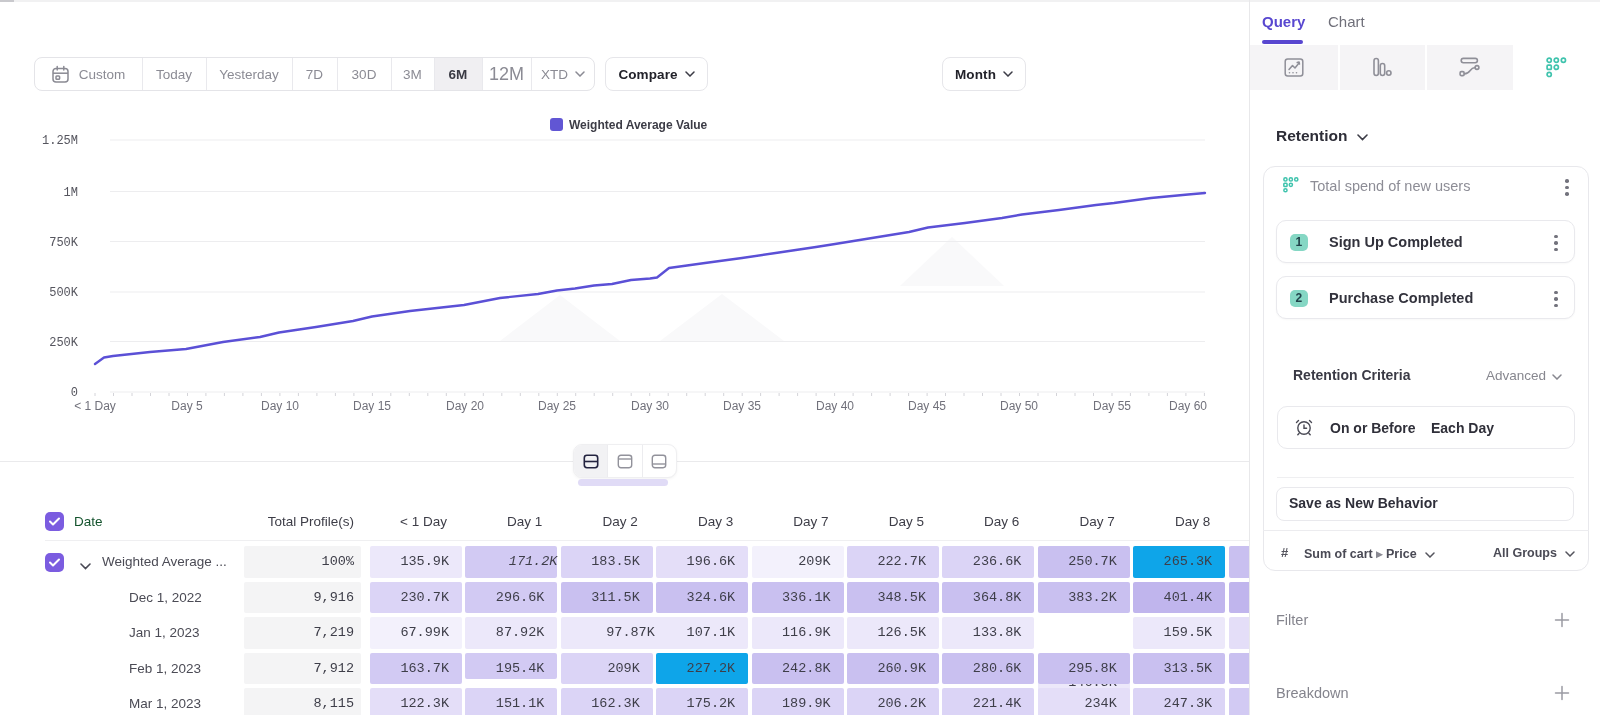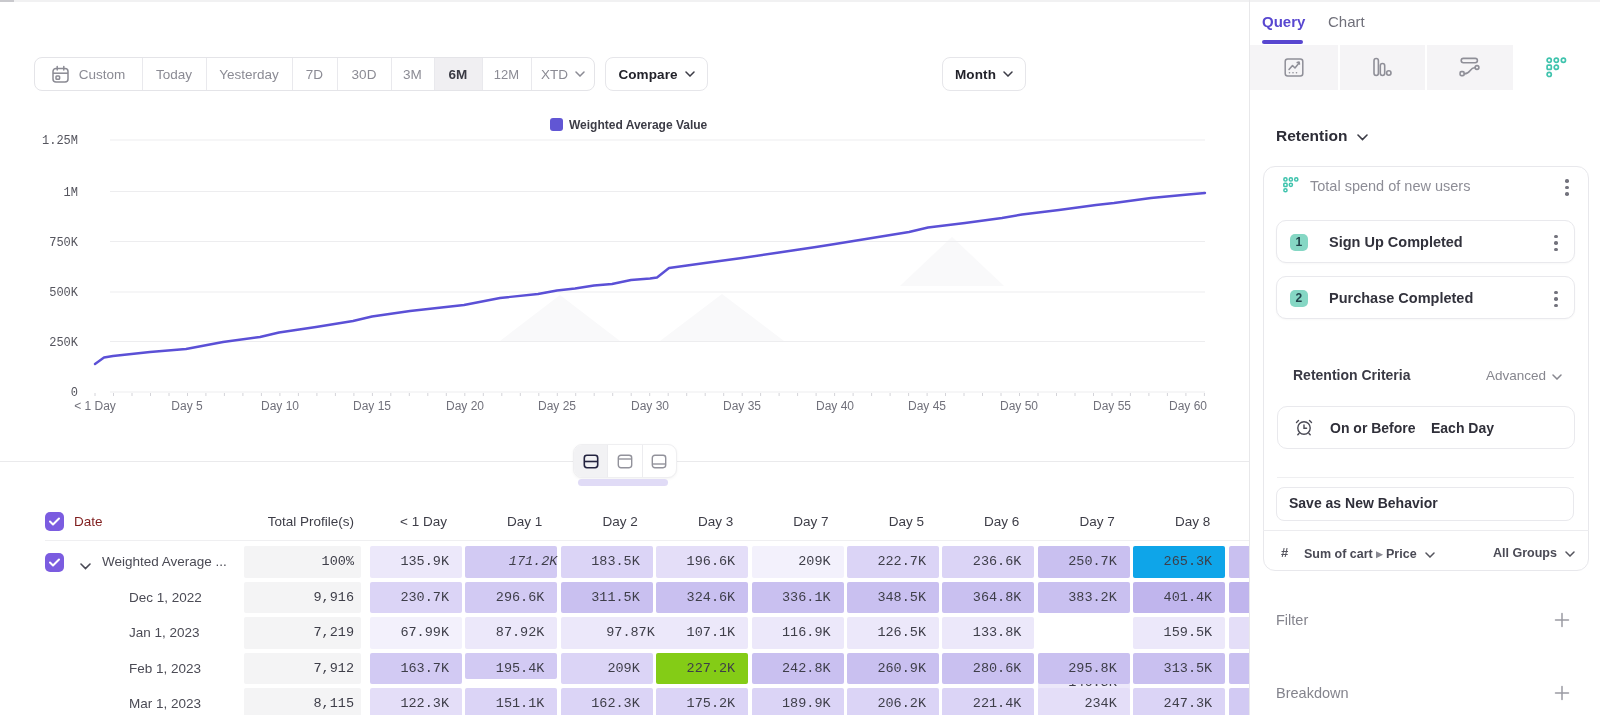--- a/index.html
+++ b/index.html
@@ -28,21 +28,21 @@
 <div class="abs" style="left:206px;top:58px;width:86px;height:32px;display:flex;align-items:center;justify-content:center;font-size:13.5px;color:#8b8b94;">Yesterday</div>
 <div class="abs" style="left:206px;top:58px;width:1px;height:32px;background:#e9e9ed;"></div>
 <div class="abs" style="left:292px;top:58px;width:45px;height:32px;display:flex;align-items:center;justify-content:center;font-size:13.5px;color:#8b8b94;">7D</div>
 <div class="abs" style="left:292px;top:58px;width:1px;height:32px;background:#e9e9ed;"></div>
 <div class="abs" style="left:337px;top:58px;width:54px;height:32px;display:flex;align-items:center;justify-content:center;font-size:13.5px;color:#8b8b94;">30D</div>
 <div class="abs" style="left:337px;top:58px;width:1px;height:32px;background:#e9e9ed;"></div>
 <div class="abs" style="left:391px;top:58px;width:43px;height:32px;display:flex;align-items:center;justify-content:center;font-size:13.5px;color:#8b8b94;">3M</div>
 <div class="abs" style="left:391px;top:58px;width:1px;height:32px;background:#e9e9ed;"></div>
 <div class="abs" style="left:434px;top:58px;width:48px;height:32px;display:flex;align-items:center;justify-content:center;font-size:13.5px;background:#f0eff2;color:#3a3a44;font-weight:700;border-radius:0;">6M</div>
 <div class="abs" style="left:434px;top:58px;width:1px;height:32px;background:#e9e9ed;"></div>
-<div class="abs" style="left:482px;top:58px;width:49px;height:32px;display:flex;align-items:center;justify-content:center;font-size:13px;color:#8b8b94;">12M</div>
+<div class="abs" style="left:482px;top:58px;width:49px;height:32px;display:flex;align-items:center;justify-content:center;font-size:18px;color:#8b8b94;">12M</div>
 <div class="abs" style="left:482px;top:58px;width:1px;height:32px;background:#e9e9ed;"></div>
 <div class="abs" style="left:531px;top:58px;width:64px;height:32px;display:flex;align-items:center;justify-content:center;font-size:13.5px;color:#8b8b94;">XTD<svg class="chev" width="10" height="6" viewBox="0 0 10 6" fill="none" stroke="#8b8b94" stroke-width="1.5" stroke-linecap="round">
         <path d="M1 1l4 4 4-4"></path>
       </svg></div>
 <div class="abs" style="left:531px;top:58px;width:1px;height:32px;background:#e9e9ed;"></div>
 <div class="btn" style="left:605px;top:57px;width:103px;height:34px;">Compare<svg class="chev" width="10" height="6" viewBox="0 0 10 6" fill="none" stroke="#3c3c46" stroke-width="1.5" stroke-linecap="round">
         <path d="M1 1l4 4 4-4"></path>
       </svg></div>
 <div class="btn" style="left:942px;top:57px;width:84px;height:34px;">Month<svg class="chev" width="10" height="6" viewBox="0 0 10 6" fill="none" stroke="#3c3c46" stroke-width="1.5" stroke-linecap="round">
         <path d="M1 1l4 4 4-4"></path>
@@ -161,21 +161,21 @@
         <svg width="16" height="15" viewBox="0 0 16 15" fill="none" stroke="#92929b" stroke-width="1.4">
           <rect x="1.3" y="1.3" width="13.4" height="12.4" rx="2.6"></rect>
           <path d="M1.3 10h13.4"></path>
         </svg>
       </div>
     </div>
 <div class="abs" style="left:578px;top:479px;width:90px;height:7px;border-radius:4px;background:#e0dbf6;"></div>
 <div class="abs" style="left:45px;top:512px;width:19px;height:19px;border-radius:5px;background:#7b5ce0;"><svg width="19" height="19" viewBox="0 0 19 19" fill="none" stroke="#fff" stroke-width="2" stroke-linecap="round" stroke-linejoin="round">
         <path d="M5 9.5l3 3 6-6"></path>
       </svg></div>
-<div class="abs" style="left:74px;top:514px;font-size:13.5px;color:#7f1d1d;">Date</div>
+<div class="abs" style="left:74px;top:514px;font-size:13.5px;color:#14532d;">Date</div>
 <div class="abs" style="left:243.5px;top:514px;width:110.5px;text-align:right;font-size:13.5px;color:#3d3d47;">Total Profile(s)</div>
 <div class="abs" style="left:370.0px;top:514px;width:77.0px;text-align:right;font-size:13.5px;color:#3d3d47;">&lt; 1 Day</div>
 <div class="abs" style="left:465.4px;top:514px;width:77.0px;text-align:right;font-size:13.5px;color:#3d3d47;">Day 1</div>
 <div class="abs" style="left:560.8px;top:514px;width:77.0px;text-align:right;font-size:13.5px;color:#3d3d47;">Day 2</div>
 <div class="abs" style="left:656.2px;top:514px;width:77.0px;text-align:right;font-size:13.5px;color:#3d3d47;">Day 3</div>
 <div class="abs" style="left:751.6px;top:514px;width:77.0px;text-align:right;font-size:13.5px;color:#3d3d47;">Day 7</div>
 <div class="abs" style="left:847.0px;top:514px;width:77.0px;text-align:right;font-size:13.5px;color:#3d3d47;">Day 5</div>
 <div class="abs" style="left:942.4px;top:514px;width:77.0px;text-align:right;font-size:13.5px;color:#3d3d47;">Day 6</div>
 <div class="abs" style="left:1037.8px;top:514px;width:77.0px;text-align:right;font-size:13.5px;color:#3d3d47;">Day 7</div>
 <div class="abs" style="left:1133.2px;top:514px;width:77.0px;text-align:right;font-size:13.5px;color:#3d3d47;">Day 8</div>
@@ -220,21 +220,21 @@
 <div class="cell" style="left:847.0px;top:617.4px;width:92.0px;height:31.4px;line-height:31.4px;background:#ece8fa;padding-right:13px;">126.5K</div>
 <div class="cell" style="left:942.4px;top:617.4px;width:92.0px;height:31.4px;line-height:31.4px;background:#ece8fa;padding-right:13px;">133.8K</div>
 <div class="cell" style="left:1037.8px;top:627px;width:92.0px;height:31.4px;line-height:31.4px;background:#ece8fa;padding-right:13px;margin-top:40px;">146.5K</div>
 <div class="cell" style="left:1133.2px;top:617.4px;width:92.0px;height:31.4px;line-height:31.4px;background:#ece8fa;padding-right:13px;">159.5K</div>
 <div class="cell" style="left:1228.6px;top:617.4px;width:20.4px;height:31.4px;background:#e4def8;border-radius:2px 0 0 2px;"></div>
 <div class="abs" style="left:129px;top:652.9px;height:31.4px;line-height:31.4px;font-size:13.5px;color:#4b4b55;">Feb 1, 2023</div>
 <div class="cell" style="left:243.5px;top:652.9px;width:117.5px;height:31.4px;line-height:31.4px;background:#f4f4f5;padding-right:7px;">7,912</div>
 <div class="cell" style="left:370.0px;top:652.9px;width:92.0px;height:31.4px;line-height:31.4px;background:#d2caf3;padding-right:13px;">163.7K</div>
 <div class="cell" style="left:465.4px;top:652.9px;width:92.0px;height:26px;line-height:31.4px;background:#d2caf3;padding-right:13px;">195.4K</div>
 <div class="cell" style="left:560.8px;top:652.9px;width:92.0px;height:31.4px;line-height:31.4px;background:#dbd4f6;padding-right:13px;">209K</div>
-<div class="cell" style="left:656.2px;top:652.9px;width:92.0px;height:31.4px;line-height:31.4px;background:#84cc16;padding-right:13px;">227.2K</div>
+<div class="cell" style="left:656.2px;top:652.9px;width:92.0px;height:31.4px;line-height:31.4px;background:#0ea5e9;padding-right:13px;">227.2K</div>
 <div class="cell" style="left:751.6px;top:652.9px;width:92.0px;height:31.4px;line-height:31.4px;background:#c9c0f0;padding-right:13px;">242.8K</div>
 <div class="cell" style="left:847.0px;top:652.9px;width:92.0px;height:31.4px;line-height:31.4px;background:#c9c0f0;padding-right:13px;">260.9K</div>
 <div class="cell" style="left:942.4px;top:652.9px;width:92.0px;height:31.4px;line-height:31.4px;background:#c9c0f0;padding-right:13px;">280.6K</div>
 <div class="cell" style="left:1037.8px;top:652.9px;width:92.0px;height:31.4px;line-height:31.4px;background:#c9c0f0;padding-right:13px;">295.8K</div>
 <div class="cell" style="left:1133.2px;top:652.9px;width:92.0px;height:31.4px;line-height:31.4px;background:#c9c0f0;padding-right:13px;">313.5K</div>
 <div class="cell" style="left:1228.6px;top:652.9px;width:20.4px;height:31.4px;background:#c9c0f0;border-radius:2px 0 0 2px;"></div>
 <div class="abs" style="left:129px;top:688.4px;height:31.4px;line-height:31.4px;font-size:13.5px;color:#4b4b55;">Mar 1, 2023</div>
 <div class="cell" style="left:243.5px;top:688.4px;width:117.5px;height:31.4px;line-height:31.4px;background:#f4f4f5;padding-right:7px;">8,115</div>
 <div class="cell" style="left:370.0px;top:688.4px;width:92.0px;height:31.4px;line-height:31.4px;background:#e4def8;padding-right:13px;">122.3K</div>
 <div class="cell" style="left:465.4px;top:688.4px;width:92.0px;height:31.4px;line-height:31.4px;background:#dbd4f6;padding-right:13px;">151.1K</div>

